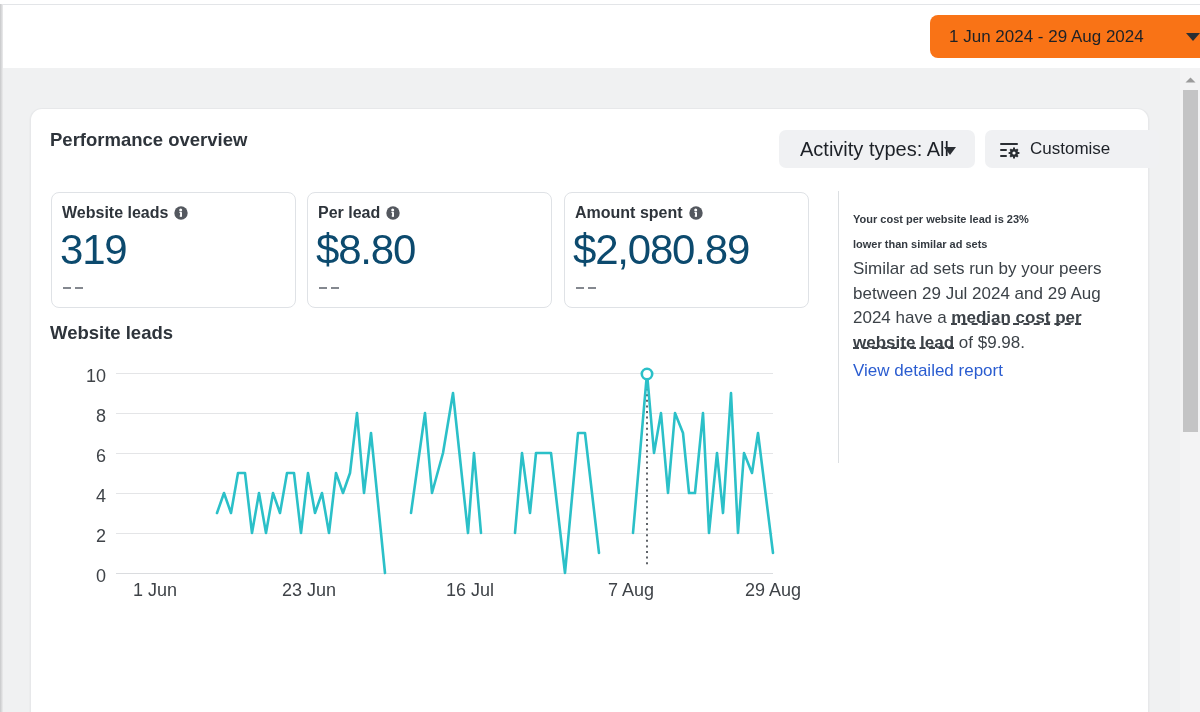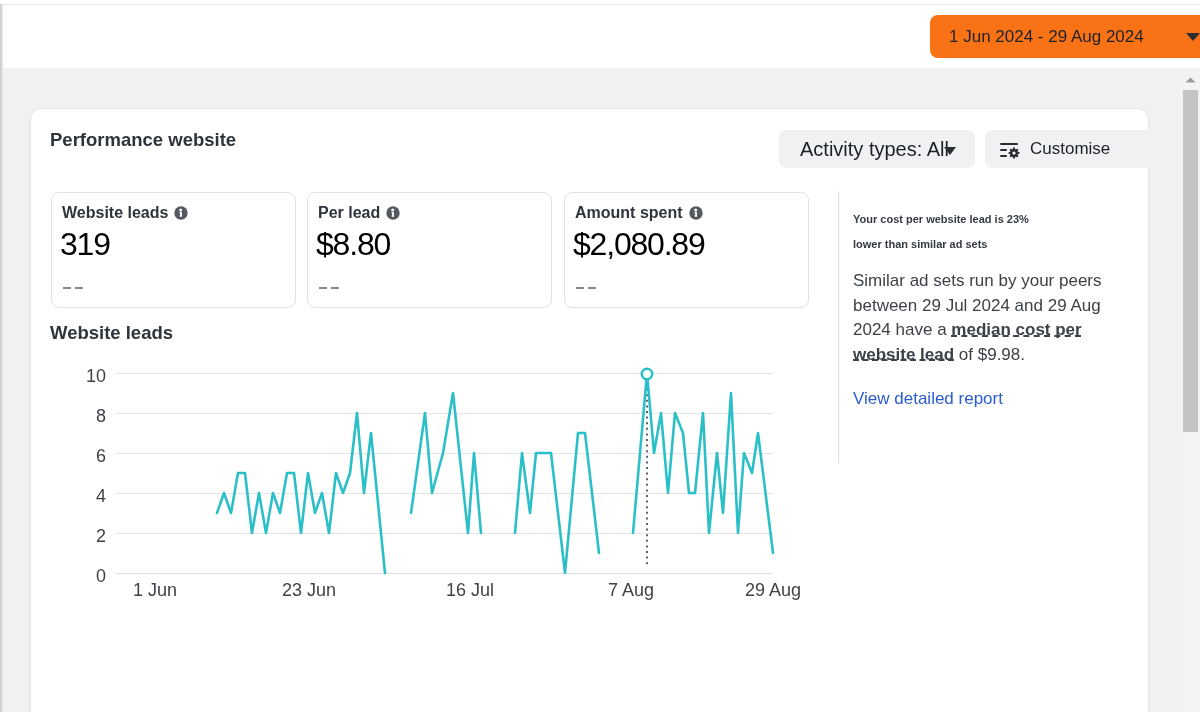--- a/index.html
+++ b/index.html
@@ -23,45 +23,45 @@
   #hdr { position:absolute; left:50px; top:129px; font-size:18.5px; font-weight:bold; color:#2e343b; }
   .btn { position:absolute; background:#f0f1f3; border-radius:7px; height:38px; top:130px; }
   #actbtn { left:779px; width:196px; }
   #actbtn .txt { position:absolute; left:21px; line-height:38px; font-size:20px; color:#1d2127; }
   #actbtn .caret { position:absolute; right:19px; top:17px; border-left-width:6.5px; border-right-width:6.5px; border-top-width:8px; }
   #custbtn { left:985px; width:174px; }
   #custbtn .txt { position:absolute; left:45px; line-height:38px; font-size:17px; color:#1d2127; }
   .mcard { position:absolute; top:192px; width:245px; height:116px; background:#fff;
     border:1px solid #dfe2e6; border-radius:8px; }
   .mtitle { position:absolute; left:10px; top:11px; font-size:16px; font-weight:bold; color:#2e343b; }
-  .mnum { position:absolute; left:8px; top:33px; font-size:32px; color:#000000; letter-spacing:-1.2px; }
+  .mnum { position:absolute; left:8px; top:33px; font-size:42px; color:#0c4a6e; letter-spacing:-1.2px; }
   .mdash { position:absolute; left:11px; }
   .mdash i { position:absolute; top:0; width:8px; height:2px; background:#84888f; }
   .info { display:inline-block; vertical-align:-2px; margin-left:6px; }
   #charttitle { position:absolute; left:50px; top:322px; font-size:18.5px; font-weight:bold; color:#2e343b; }
   #divider { position:absolute; left:838px; top:191px; width:1px; height:272px; background:#dcdfe2; }
   #rpanel { position:absolute; left:853px; top:207px; width:272px; font-size:17px; color:#3c4248; }
   #rpanel h3 { font-size:11px; line-height:24.5px; font-weight:bold; color:#343a41; }
-  #rpanel p { margin-top:13px; line-height:24.5px; }
+  #rpanel p { margin-top:1px; line-height:24.5px; }
   #rpanel .dashu { text-decoration:underline; text-decoration-style:dashed; text-underline-offset:0px; text-decoration-thickness:1.7px; text-decoration-color:#3f444a; text-decoration-skip-ink:none;font-weight:bold; }
-  #rpanel a { display:block; margin-top:20px; color:#2a5cd0; text-decoration:none; line-height:24px; }
+  #rpanel a { display:block; margin-top:4px; color:#2a5cd0; text-decoration:none; line-height:24px; }
 </style>
 </head>
 <body>
   <div id="content"></div>
   <div id="leftedge"></div>
   <div id="topbar"></div>
   <div id="topline"></div>
   <div id="datebtn">
     <span class="txt">1 Jun 2024 - 29 Aug 2024</span>
     <span class="caret"></span>
   </div>
   <div id="card"></div>
 
-  <div id="hdr">Performance website</div>
+  <div id="hdr">Performance overview</div>
   <div class="btn" id="actbtn">
     <span class="txt">Activity types: All</span>
     <span class="caret"></span>
   </div>
   <div class="btn" id="custbtn">
     <svg class="abs" style="left:14px;top:10px" width="24" height="19" viewBox="0 0 24 19">
       <rect x="1" y="3" width="18" height="2" rx="1" fill="#2a2e33"></rect>
       <rect x="1" y="9" width="7" height="2" rx="1" fill="#2a2e33"></rect>
       <rect x="1" y="15" width="7" height="2" rx="1" fill="#2a2e33"></rect>
       <g fill="#2a2e33">

